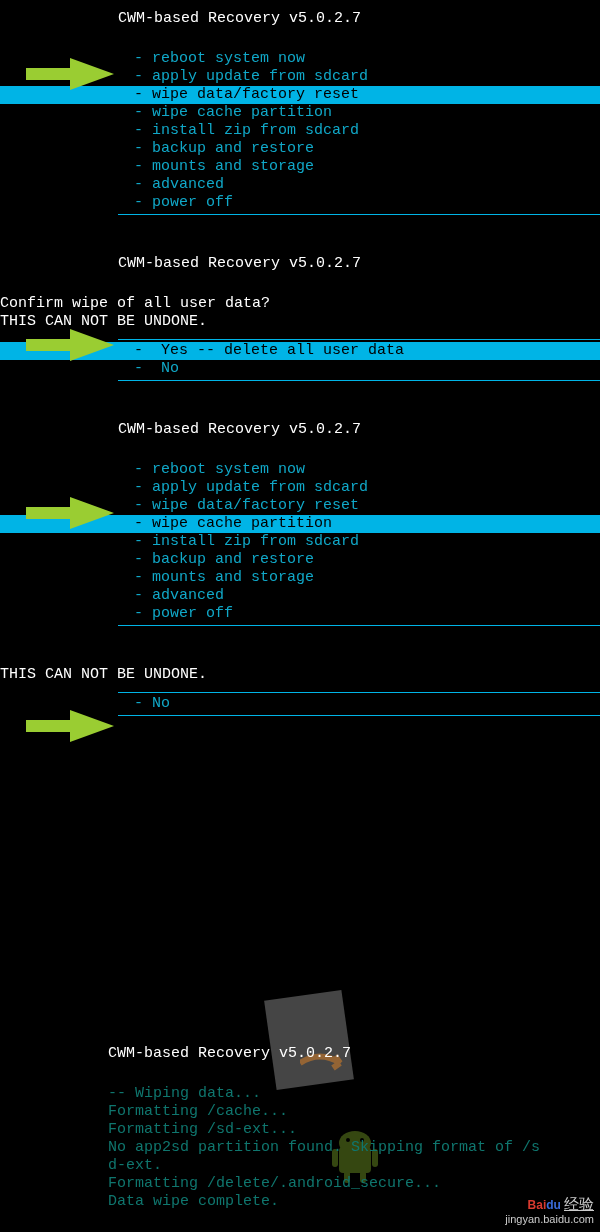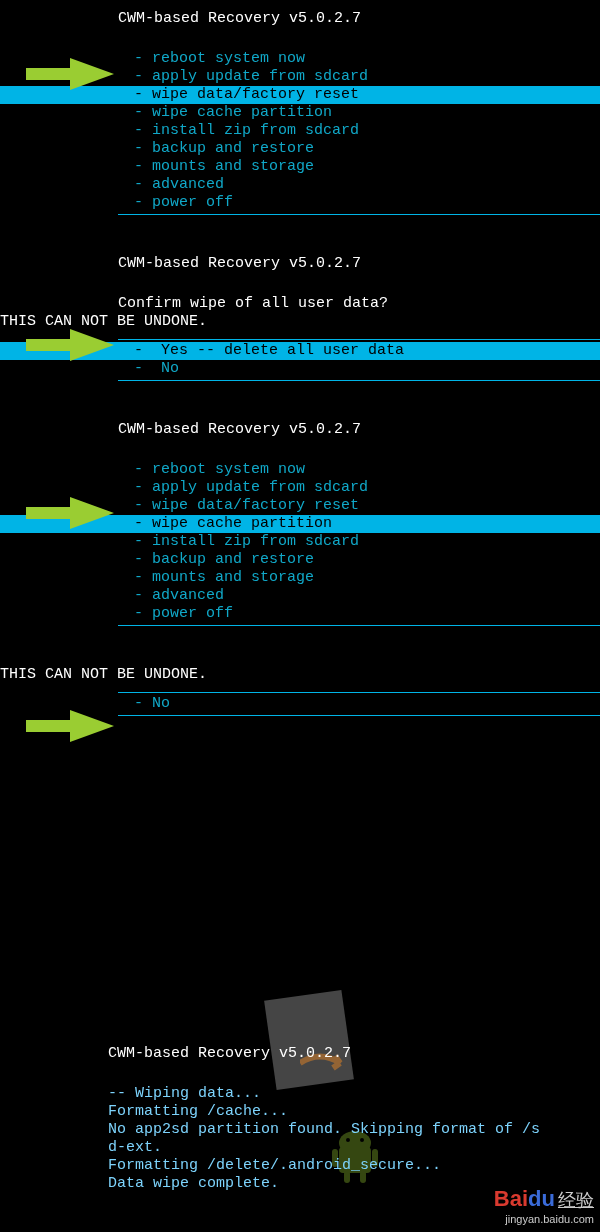--- a/index.html
+++ b/index.html
@@ -17,21 +17,20 @@
       position: relative;
       margin-bottom: 40px;
     }
     .header {
       color: #fff;
       padding-left: 118px;
       margin-bottom: 8px;
     }
     .prompt {
       color: #fff;
-      padding-left: 118px;
     }
     .warning {
       color: #fff;
       margin-bottom: 8px;
     }
     .menu-item {
       color: #10a8c8;
       padding-left: 134px;
       white-space: pre;
     }
@@ -51,21 +50,21 @@
       margin-bottom: 2px;
     }
     .arrow {
       position: absolute;
       left: 26px;
       width: 88px;
       height: 32px;
     }
     .arrow svg { width: 100%; height: 100%; }
     .log-line {
-      color: #7dd3fc;
+      color: #0f766e;
       padding-left: 108px;
       white-space: pre;
     }
     .watermark-box {
       position: absolute;
       left: 270px;
       top: 995px;
       width: 78px;
       height: 90px;
       background: #8a8a8a;
@@ -87,26 +86,26 @@
     .baidu-logo {
       position: absolute;
       right: 6px;
       bottom: 6px;
       color: #ccc;
       font-family: Arial, sans-serif;
       font-size: 11px;
       text-align: right;
     }
     .baidu-main {
-      font-size: 22px;
+      font-size: 12px;
       font-weight: bold;
     }
     .baidu-main .red { color: #d93a2f; }
     .baidu-main .blue { color: #3a6bd9; }
-    .baidu-cn { font-size: 18px; text-decoration: underline; }
+    .baidu-cn { font-size: 15px; text-decoration: underline; }
   </style>
 </head>
 <body>
 
 <div class="section" style="padding-top:10px;">
   <div class="arrow" style="top:58px;">
     <svg viewBox="0 0 88 32">
         <polygon points="0,10 44,10 44,0 88,16 44,32 44,22 0,22" fill="#9acd32"></polygon>
       </svg>
   </div>
@@ -189,20 +188,21 @@
     <rect x="14" y="46" width="6" height="12" rx="3" fill="#6b8e23"></rect>
     <rect x="30" y="46" width="6" height="12" rx="3" fill="#6b8e23"></rect>
   </svg>
 </div>
 
 <div class="section" style="position:absolute; top:1045px; left:0; right:0;">
   <div class="header" style="padding-left:108px;">CWM-based Recovery v5.0.2.7</div>
   <div style="height:14px;"></div>
   <div class="log-line">-- Wiping data...</div>
   <div class="log-line">Formatting /cache...</div>
+  <div class="log-line">Formatting /sd-ext...</div>
   <div class="log-line">No app2sd partition found. Skipping format of /s</div>
   <div class="log-line">d-ext.</div>
   <div class="log-line">Formatting /delete/.android_secure...</div>
   <div class="log-line">Data wipe complete.</div>
 </div>
 
 <div class="baidu-logo">
   <div>
     <span class="baidu-main"><span class="red">Bai</span><span class="blue">du</span></span>
     <span class="baidu-cn">经验</span>

